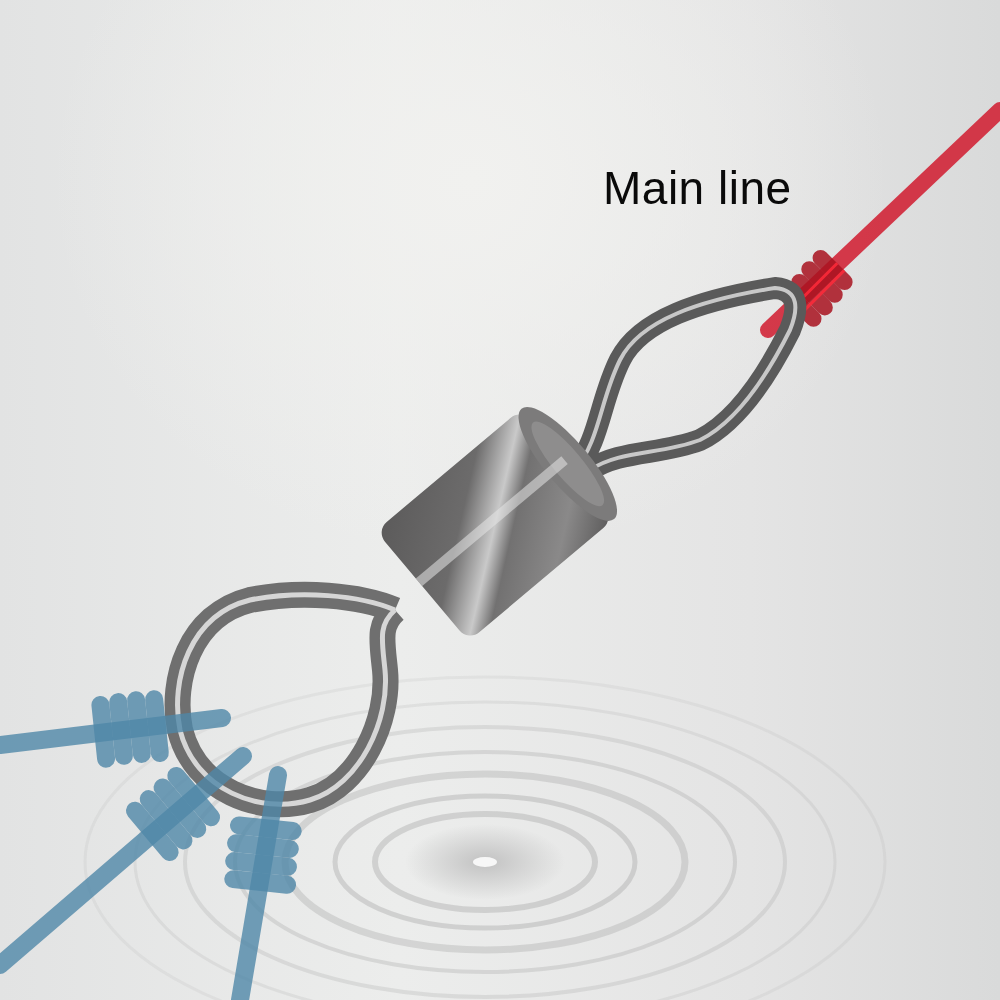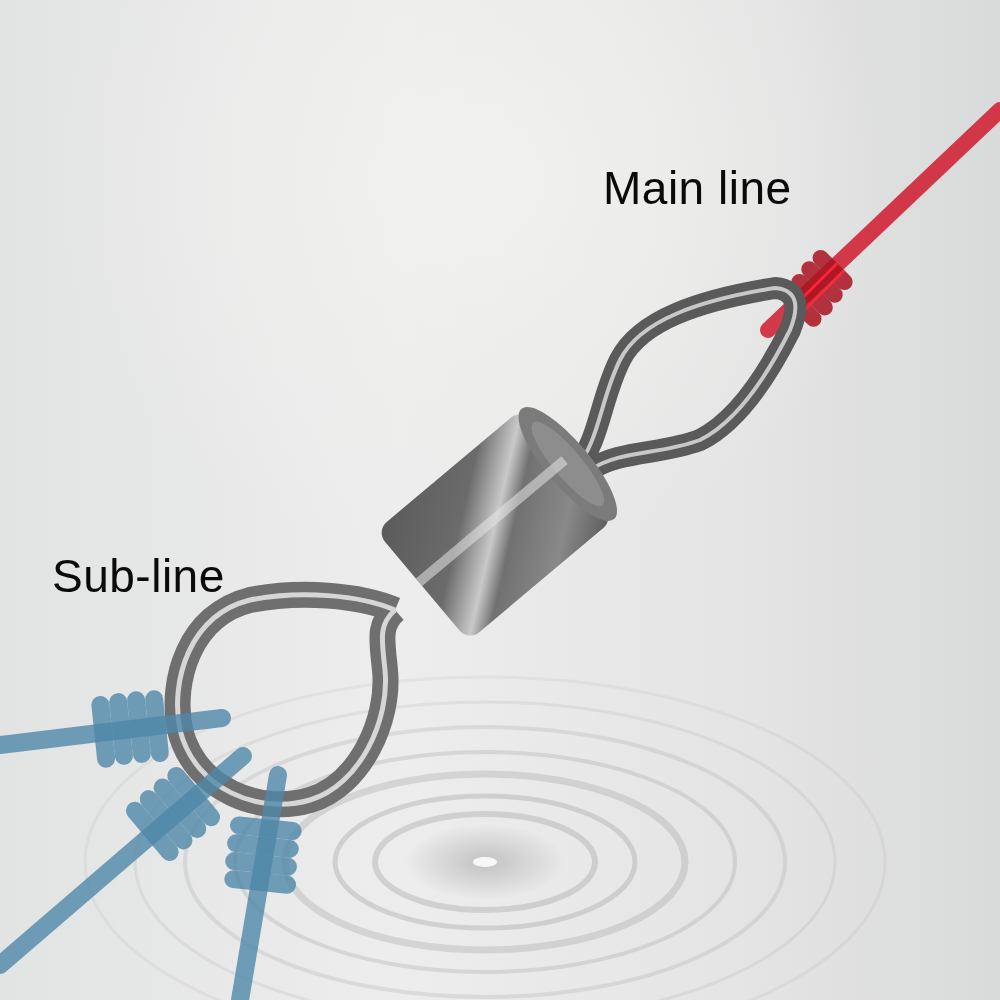--- a/index.html
+++ b/index.html
@@ -115,14 +115,13 @@
           <rect x="-36" y="-35" width="18" height="72" rx="9"></rect>
           <rect x="-18" y="-36" width="18" height="72" rx="9"></rect>
           <rect x="0" y="-36" width="18" height="72" rx="9"></rect>
           <rect x="18" y="-35" width="18" height="72" rx="9"></rect>
         </g>
       </g>
     </g>
   </svg>
 
   <div class="label label-main">Main line</div>
-  <div class="label label-sub">Sub-line</div>
 </div>
 
 </body></html>

